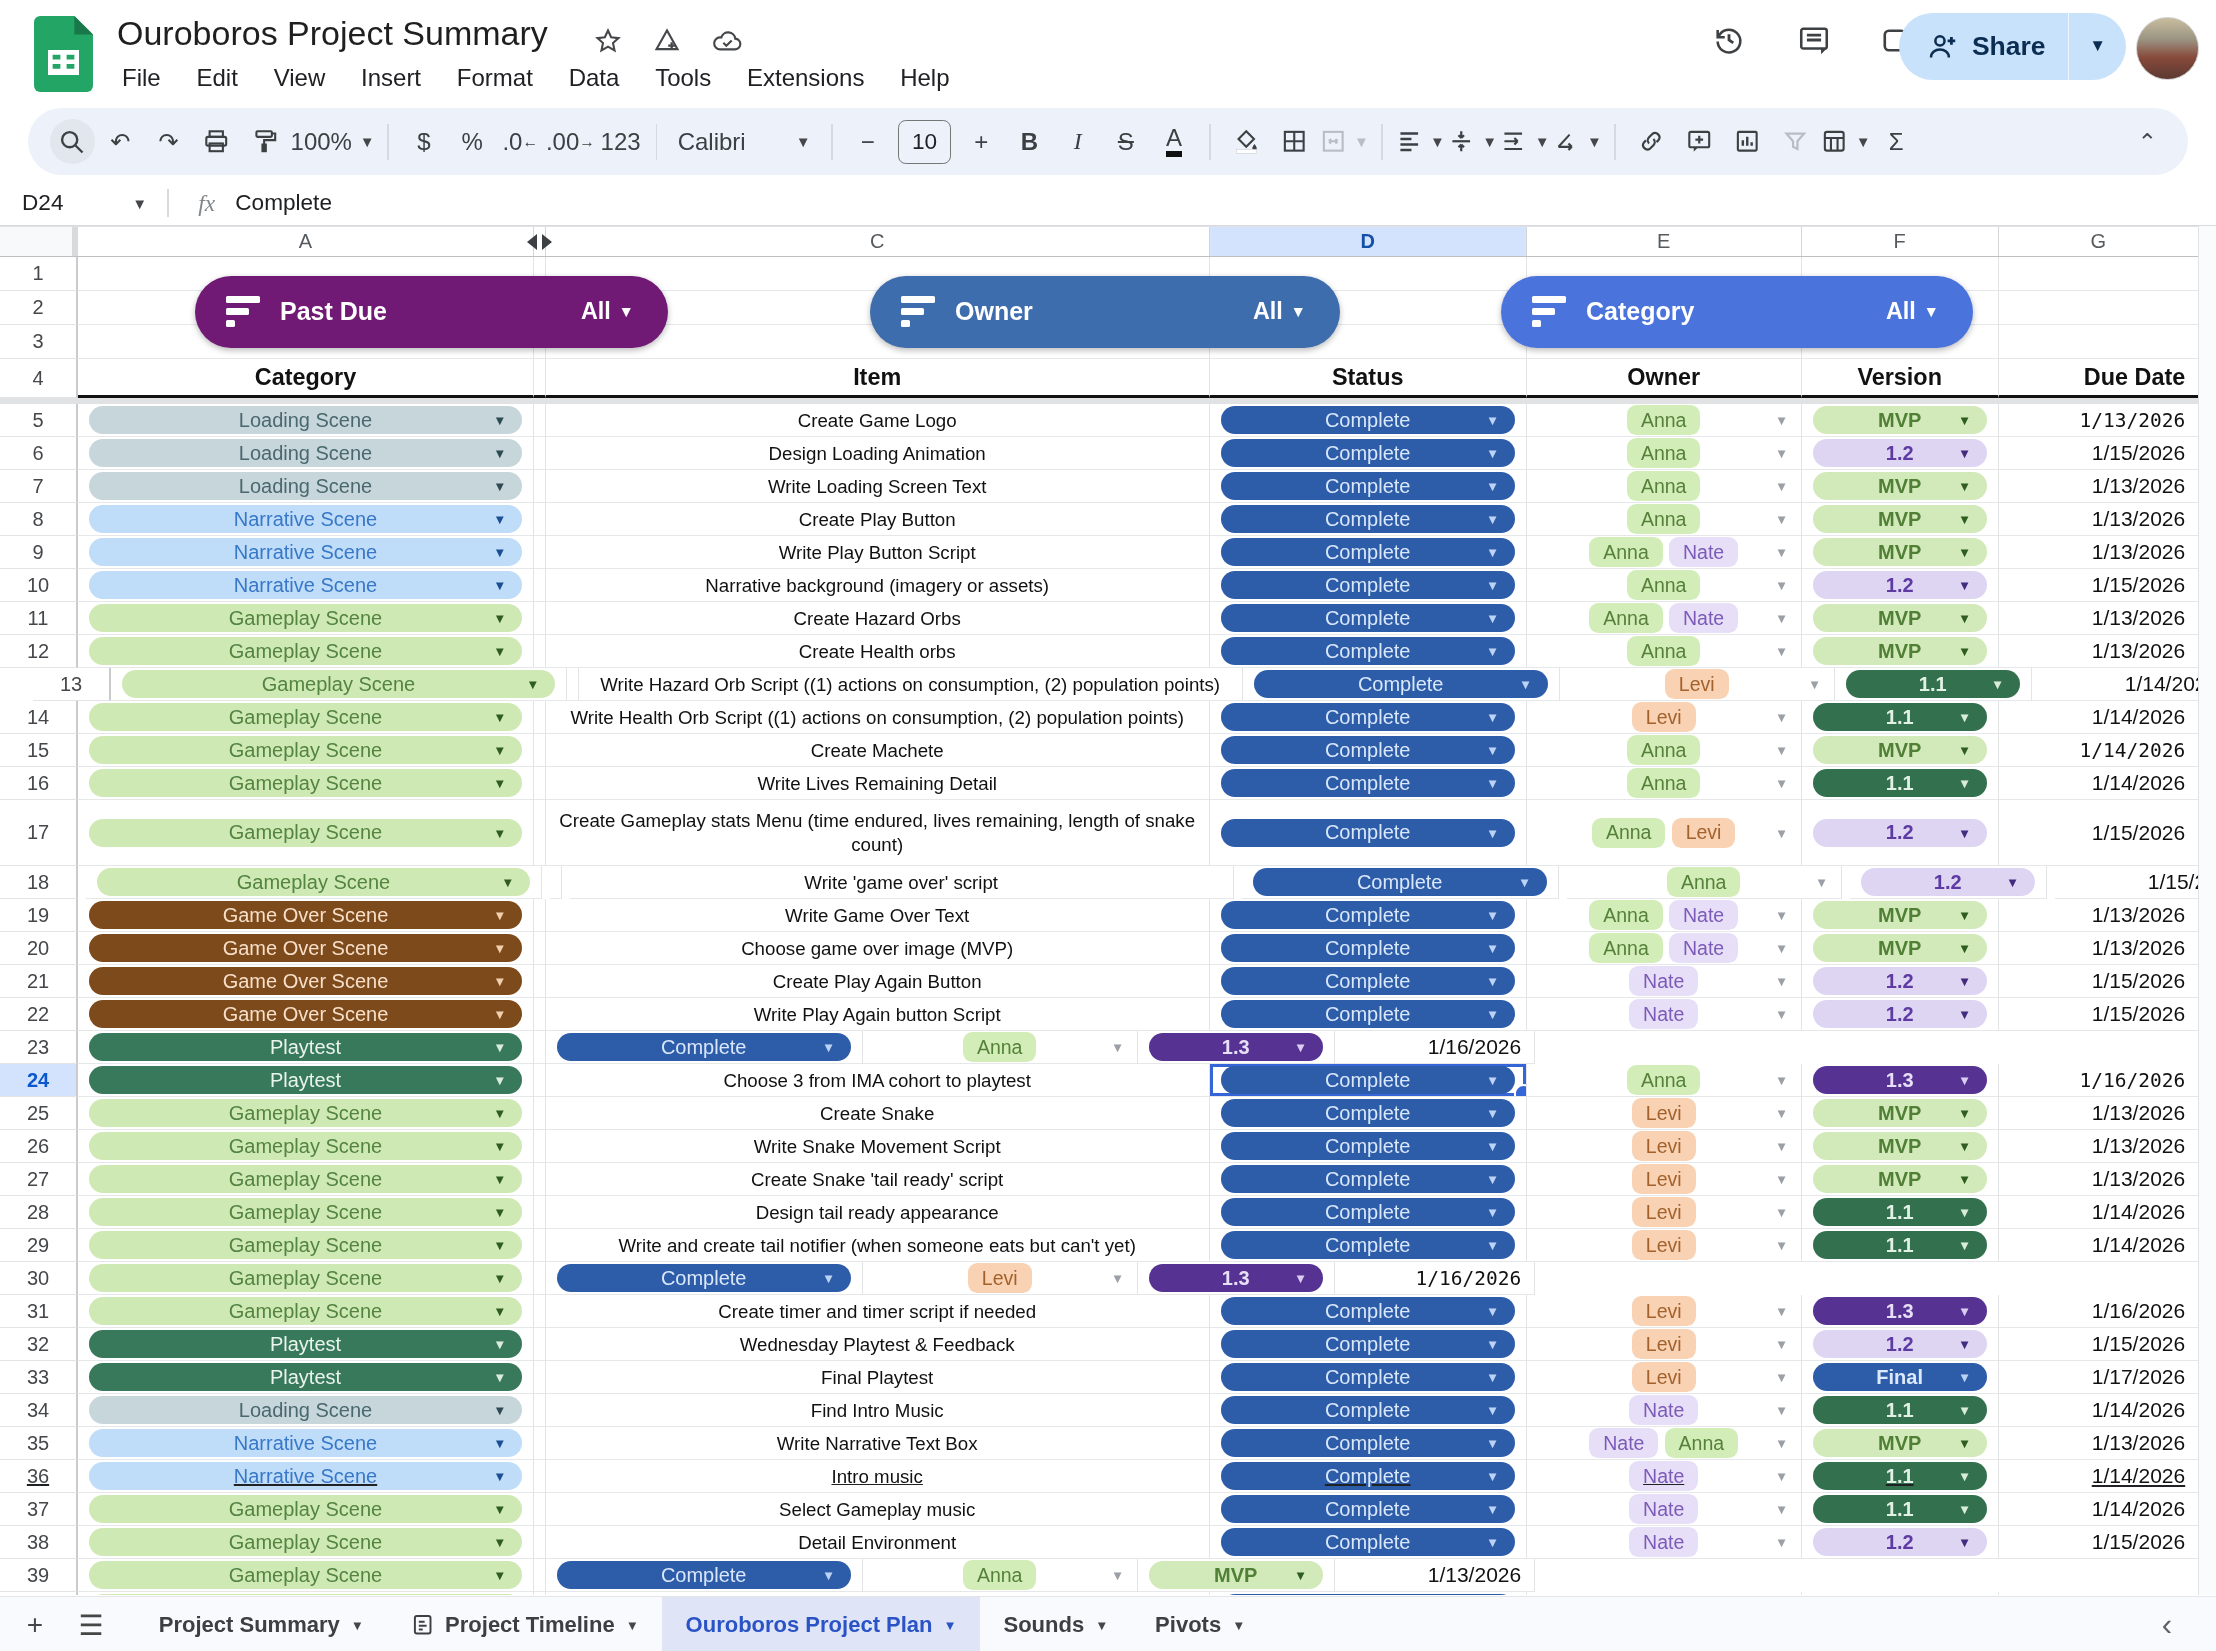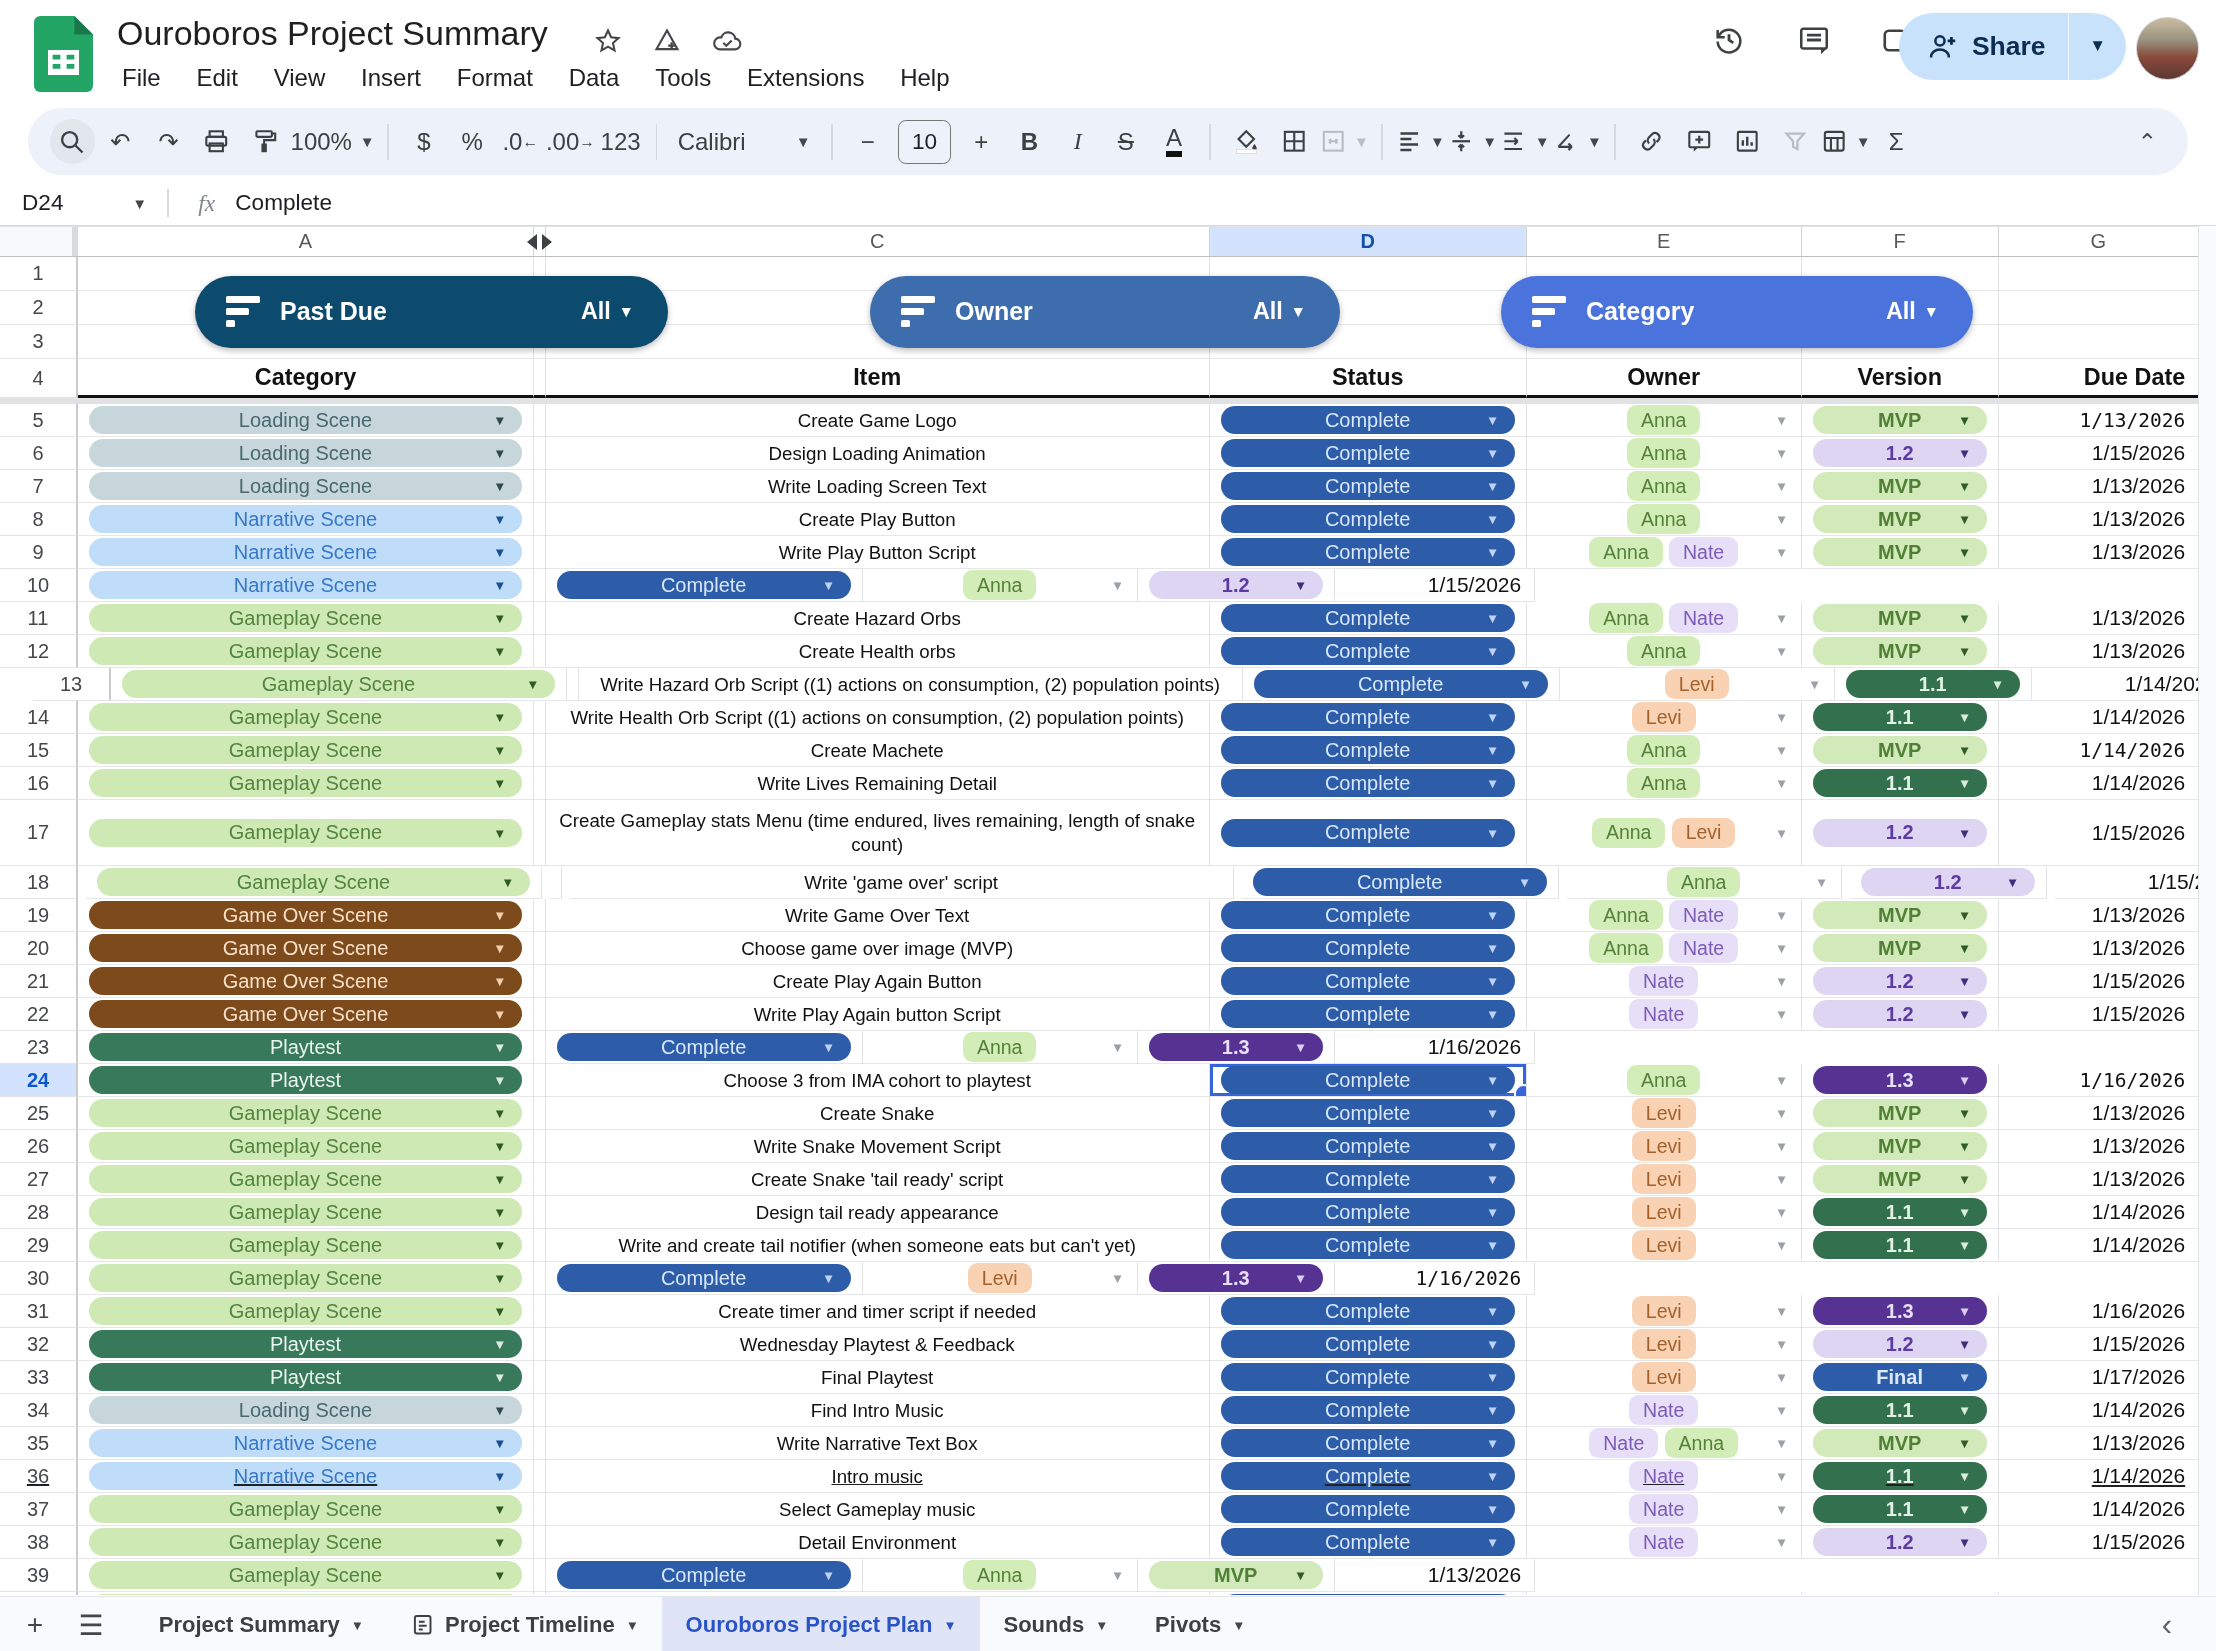--- a/index.html
+++ b/index.html
@@ -577,20 +577,23 @@
         </div>
         <div class="row" style="height: 33px;">
           <div class="rowhdr w-rh">10</div>
           <div class="cell w-A">
             <div class="pill" style="background: rgb(191, 220, 248); color: rgb(56, 120, 200);">
               <span>Narrative Scene</span>
               <span class="pcaret" style="color: rgb(27, 79, 148);">▼</span>
             </div>
           </div>
           <div class="cell w-B"></div>
+          <div class="cell w-C">
+            <div class="itemtxt">Narrative background (imagery or assets)</div>
+          </div>
           <div class="cell w-D">
             <div class="pill" style="background: rgb(45, 92, 169); color: rgb(217, 231, 250);">
               <span>Complete</span>
               <span class="pcaret" style="color: rgb(188, 211, 245);">▼</span>
             </div>
           </div>
           <div class="cell w-E">
             <div class="chipz">
               <span class="ochip" style="background: rgb(211, 237, 184); color: rgb(85, 129, 58);">Anna</span>
             </div>
@@ -1603,21 +1606,21 @@
             <div class="pill" style="background: rgb(45, 92, 169); color: rgb(217, 231, 250);">
               <span>Complete</span>
               <span class="pcaret" style="color: rgb(188, 211, 245);">▼</span>
             </div>
           </div>
           <div class="cell w-E"></div>
           <div class="cell w-F"></div>
           <div class="cell w-G"></div>
         </div>
       </div>
-    <div class="fchip fchip0" style="background: #0c4a6e;">
+    <div class="fchip fchip0" style="background: #701a75;">
         <span class="ficon">
           <i></i>
           <i></i>
           <i></i>
         </span>
         <span class="flabel">Past Due</span>
         <span class="fval">
           <span>All</span>
           <span class="vcaret">▼</span>
         </span>

